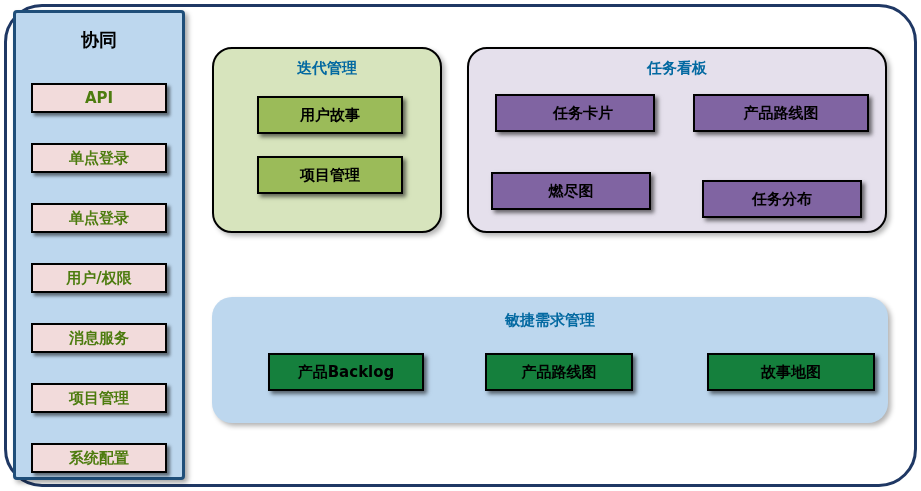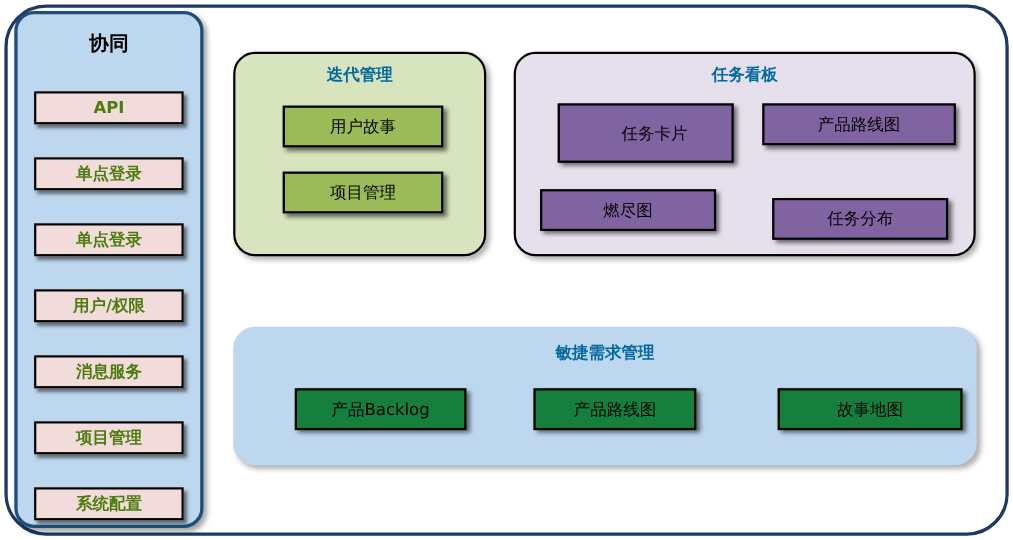--- a/index.html
+++ b/index.html
@@ -25,21 +25,21 @@
     background: #ffffff;
   }
   
   .sidebar {
     position: absolute;
     left: 13px; top: 10px;
     width: 172px; height: 470px;
     box-sizing: border-box;
     background: #BDD7EE;
     border: 3px solid #1F4E79;
-    border-radius: 18px;
+    border-radius: 4px;
     box-shadow: 3px 3px 5px rgba(0,0,0,0.35);
     display: flex;
     flex-direction: column;
     align-items: center;
   }
   .sidebar-title {
     margin-top: 14px;
     font-size: 18px;
     font-weight: bold;
     color: #000;
@@ -81,21 +81,21 @@
   }
   .item-box {
     position: absolute;
     box-sizing: border-box;
     border: 2px solid #000;
     box-shadow: 3px 3px 4px rgba(0,0,0,0.55);
     display: flex;
     align-items: center;
     justify-content: center;
     font-size: 15px;
-    font-weight: normal;
+    font-weight: bold;
     color: #000;
     white-space: nowrap;
   }
   .panel-iteration {
     left: 212px; top: 47px;
     width: 230px; height: 186px;
     background: #D7E4BD;
     border: 2px solid #000;
   }
   .item-green { background: #9BBB59; }
@@ -132,21 +132,21 @@
   </div>
 
   <div class="panel panel-iteration">
     <div class="panel-title">迭代管理</div>
     <div class="item-box item-green" style="left:43px; top:47px; width:146px; height:38px;">用户故事</div>
     <div class="item-box item-green" style="left:43px; top:107px; width:146px; height:38px;">项目管理</div>
   </div>
 
   <div class="panel panel-taskboard">
     <div class="panel-title">任务看板</div>
-    <div class="item-box item-purple" style="left:38px; top:45px; width:160px; height:54px;padding-left:16px;">任务卡片</div>
+    <div class="item-box item-purple" style="left:26px; top:45px; width:160px; height:38px;padding-left:16px;">任务卡片</div>
     <div class="item-box item-purple" style="left:224px; top:45px; width:176px; height:38px;">产品路线图</div>
     <div class="item-box item-purple" style="left:22px; top:123px; width:160px; height:38px;">燃尽图</div>
     <div class="item-box item-purple" style="left:233px; top:131px; width:160px; height:38px;">任务分布</div>
   </div>
 
   <div class="panel panel-agile">
     <div class="panel-title">敏捷需求管理</div>
     <div class="item-box item-blue" style="left:56px; top:56px; width:156px; height:38px;">产品Backlog</div>
     <div class="item-box item-blue" style="left:273px; top:56px; width:148px; height:38px;">产品路线图</div>
     <div class="item-box item-blue" style="left:495px; top:56px; width:168px; height:38px;">故事地图</div>

